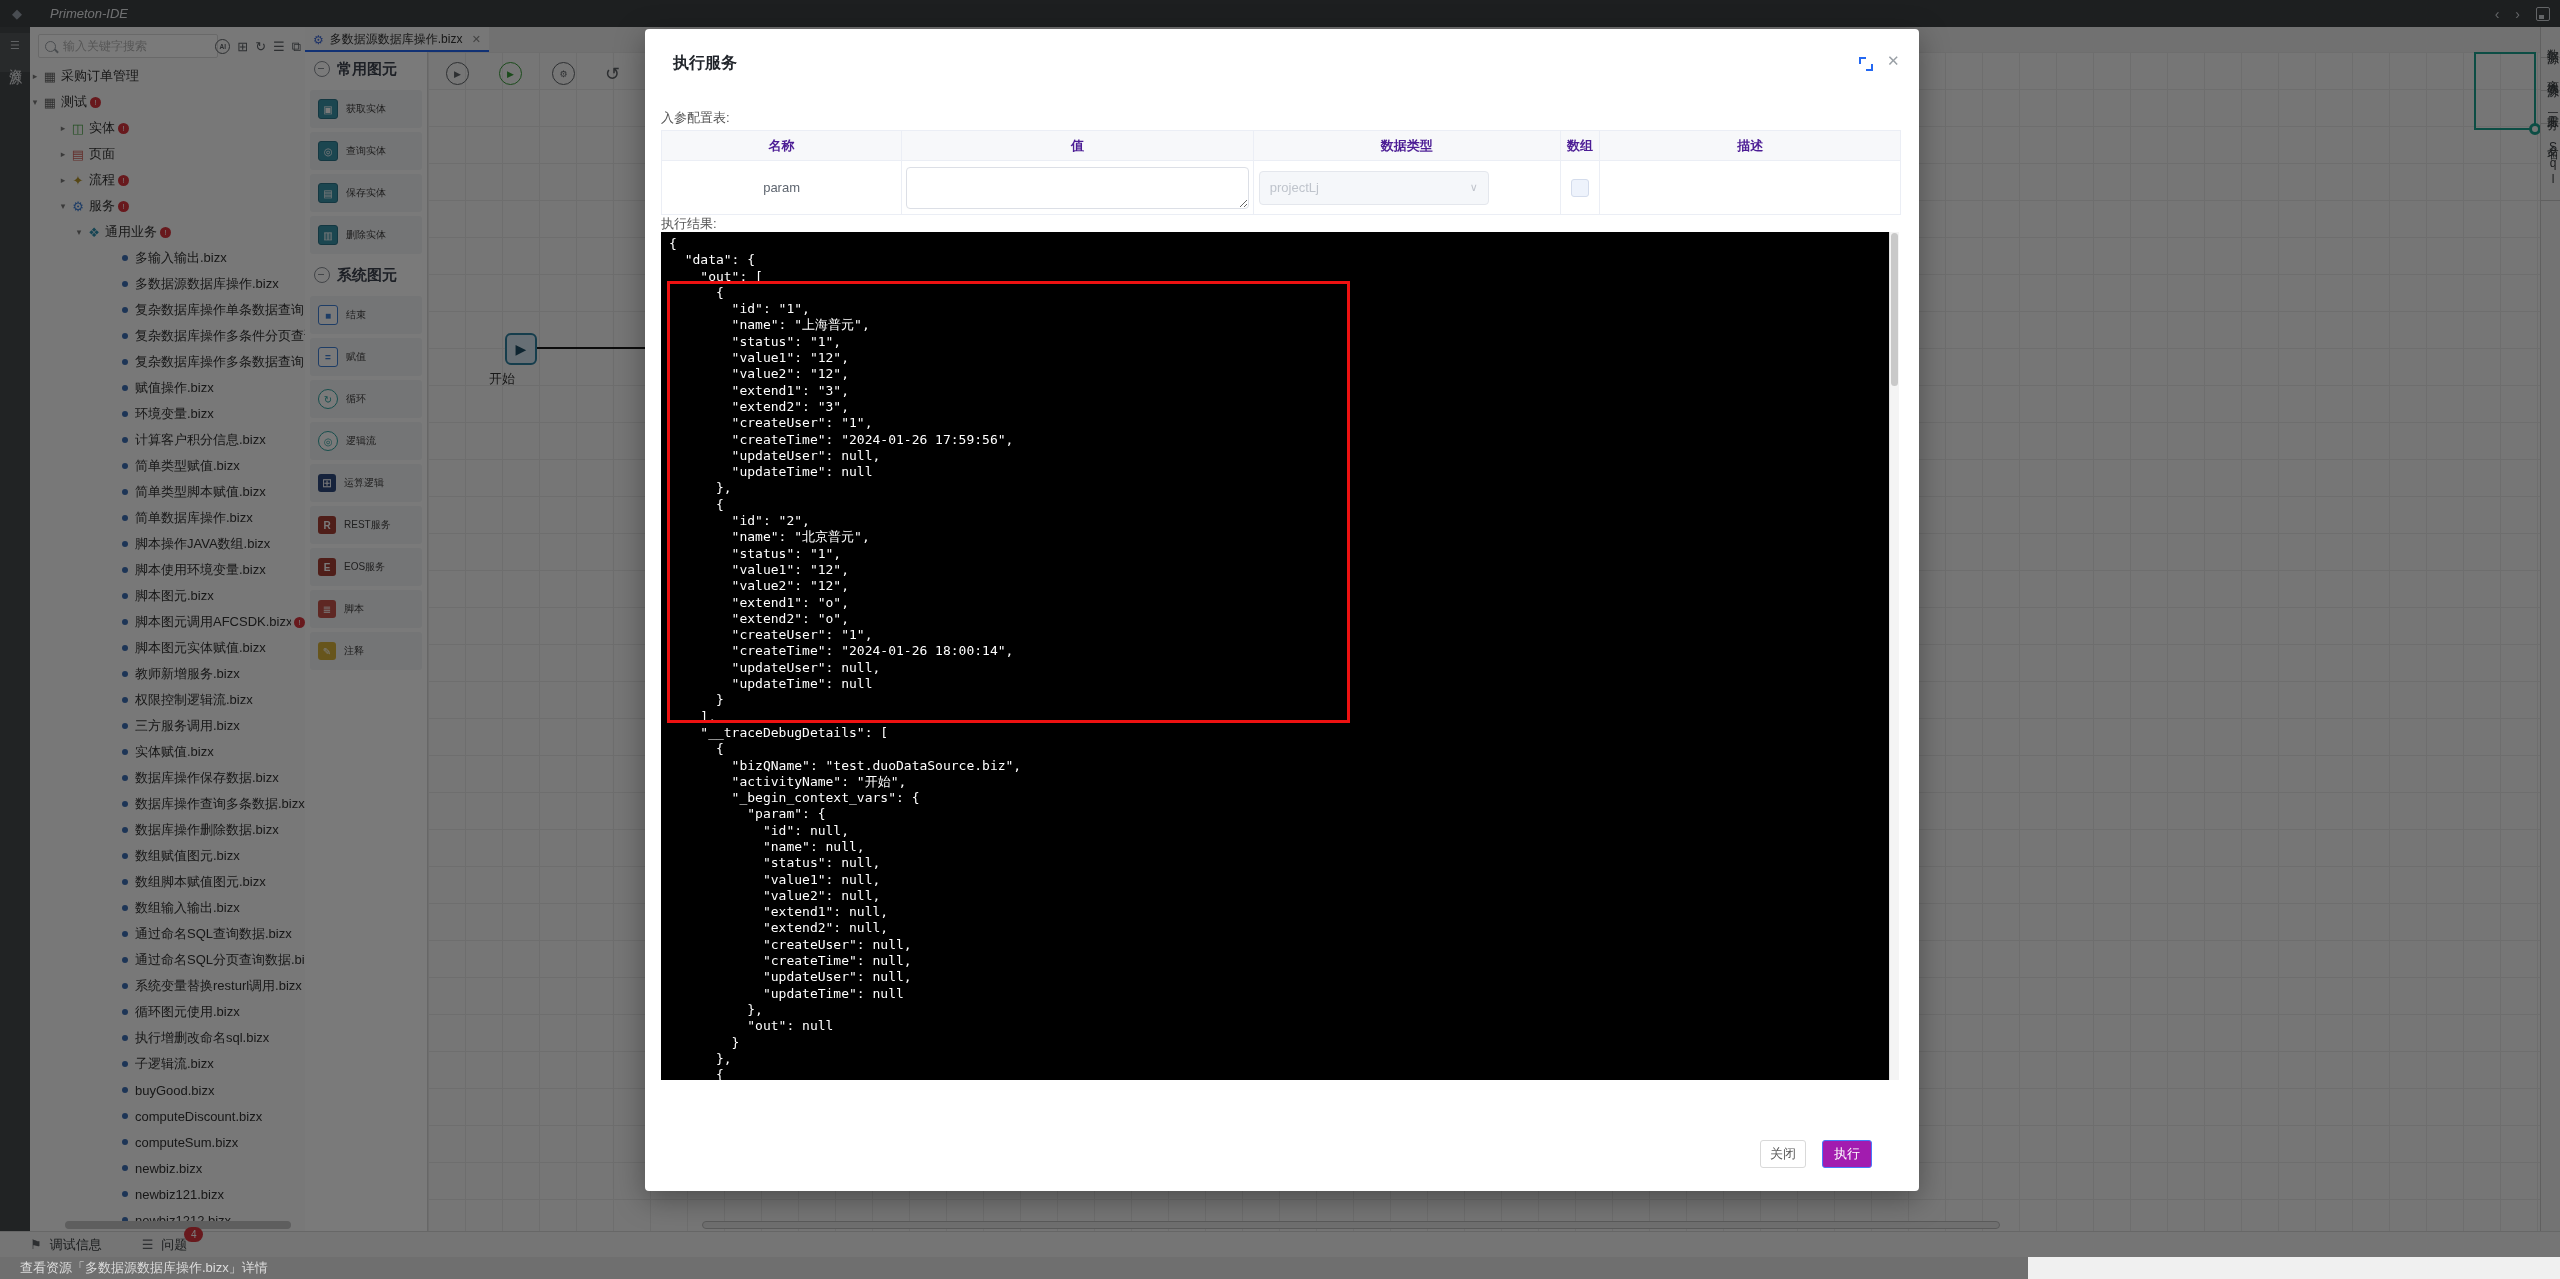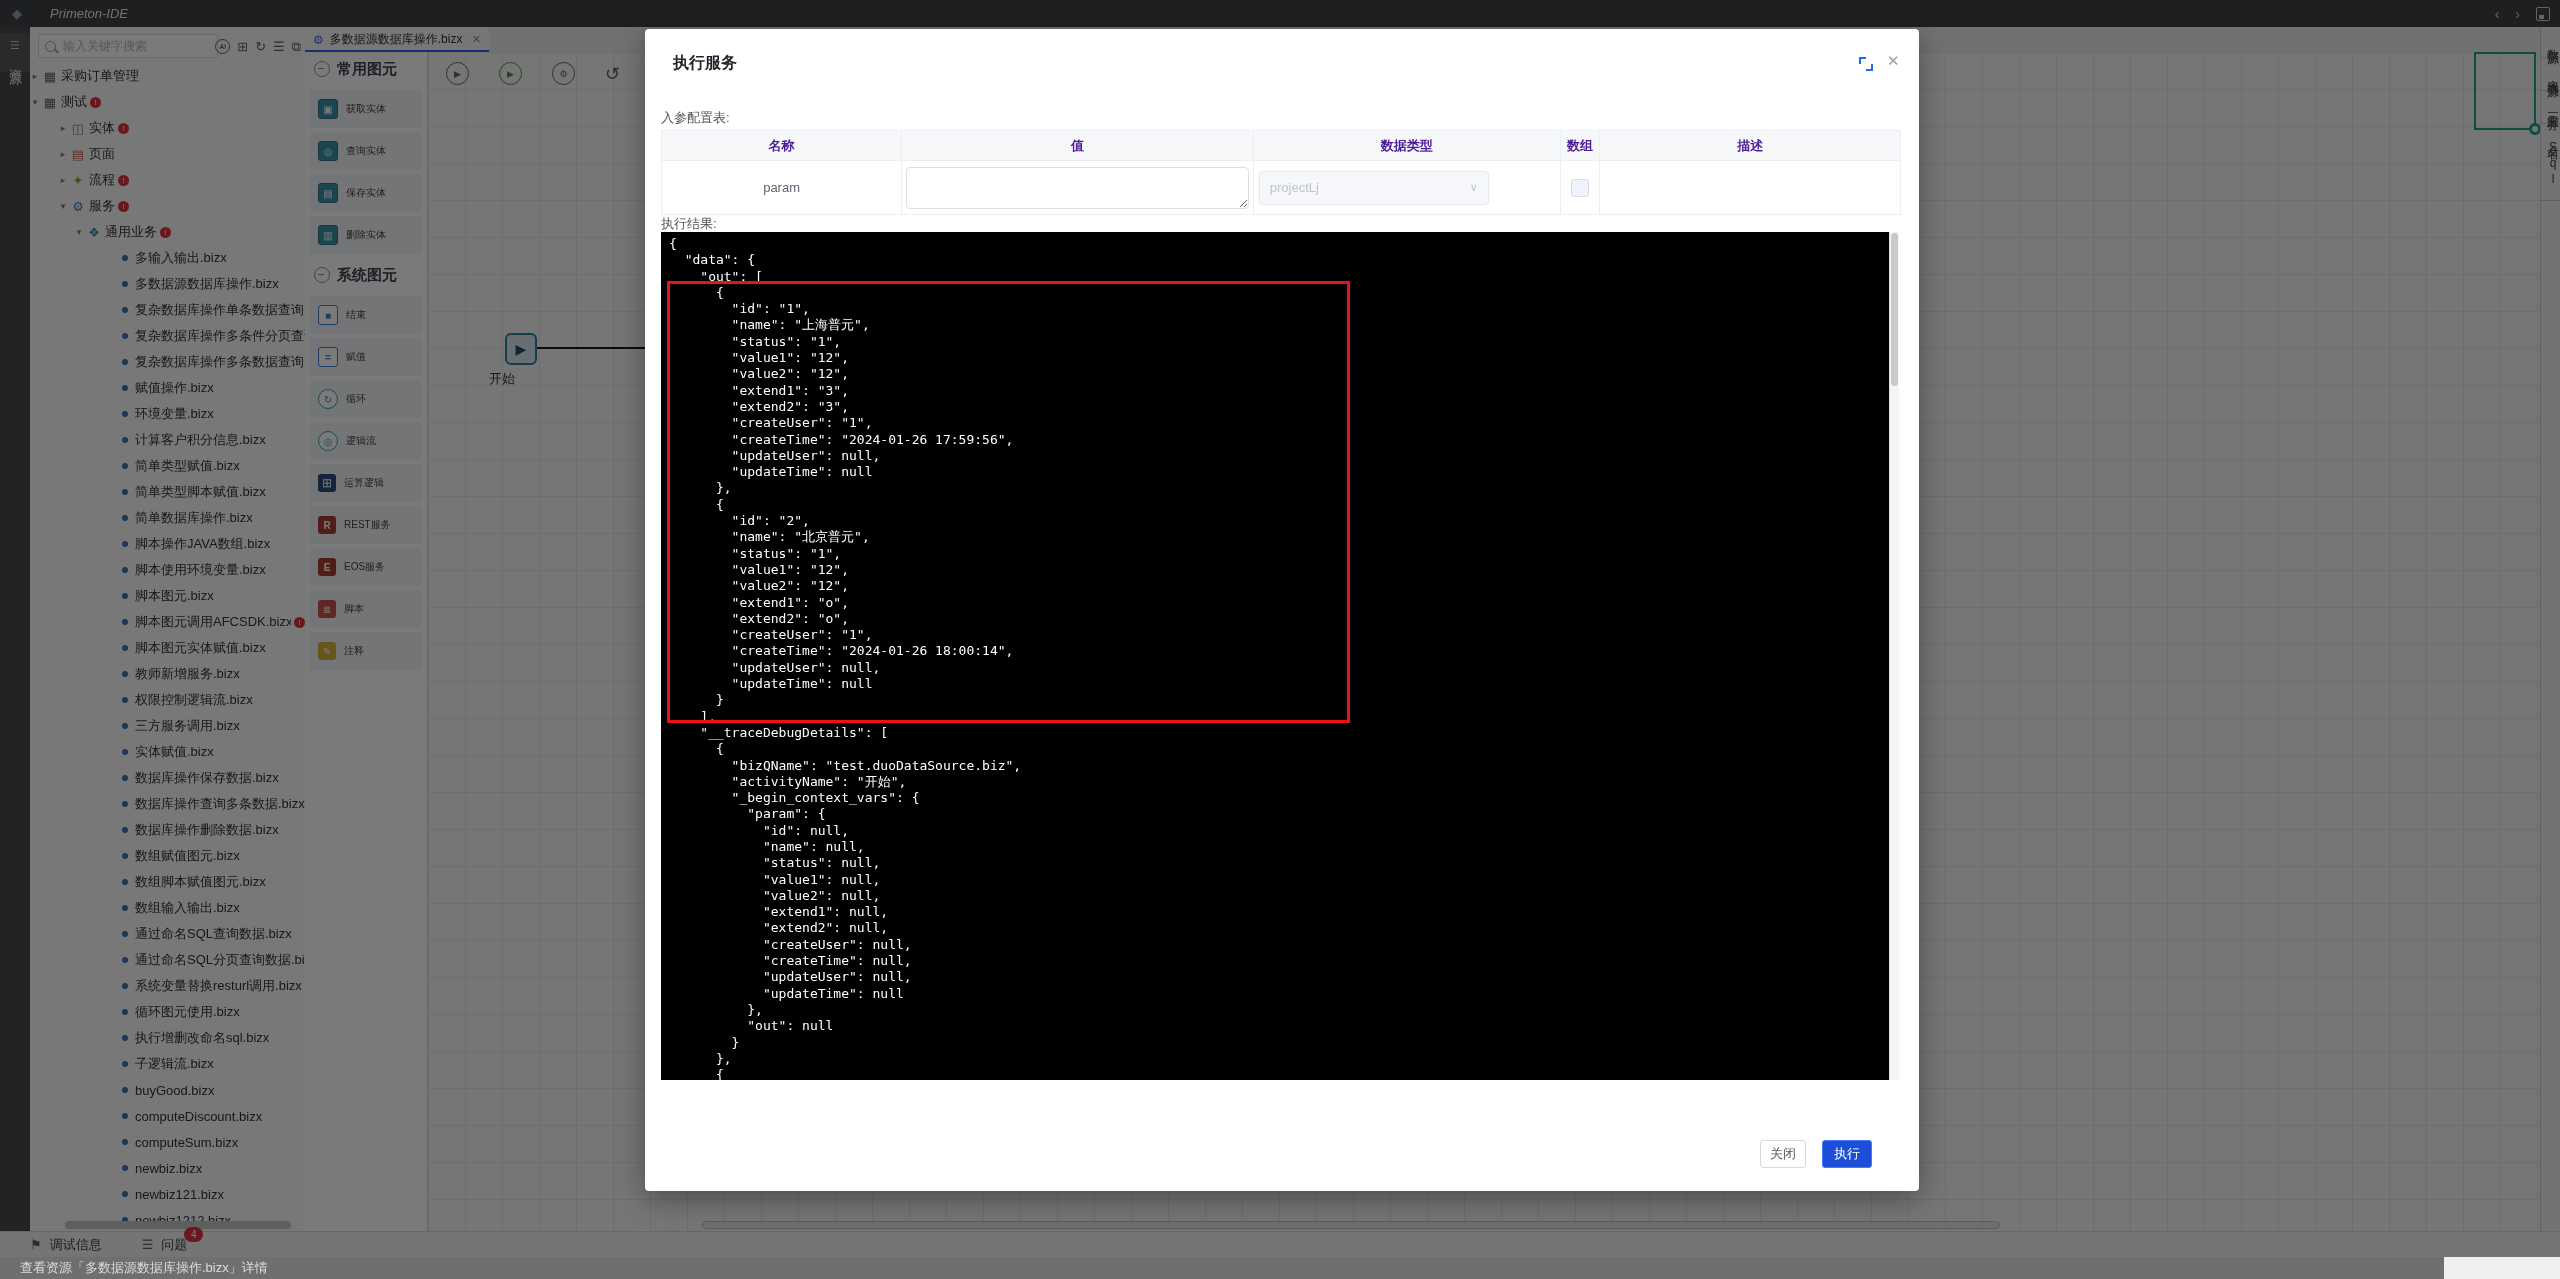--- a/index.html
+++ b/index.html
@@ -92,21 +92,21 @@
 
   
   .right-rail{left:2540px;top:27px;width:20px;height:1204px;background:#f1f1f1;border-left:1px solid #c9c9c9;box-sizing:border-box;}
   .r-tab{writing-mode:vertical-rl;text-orientation:upright;font-size:12px;color:#3c4043;padding:12px 0;width:20px;text-align:center;border-bottom:1px solid #c9c9c9;letter-spacing:2px;box-sizing:border-box;}
 
   
   .bottom-panel{left:0;top:1231px;width:2560px;height:26px;background:#f4f4f4;border-top:1px solid #d8d8d8;display:flex;align-items:center;gap:40px;padding-left:30px;box-sizing:border-box;color:#3c4043;font-size:13px;}
   .bp-item{display:flex;align-items:center;gap:8px;position:relative;}
   .bp-ico{font-size:13px;color:#5f6368;}
   .count-badge{position:absolute;right:-16px;top:-9px;min-width:15px;height:15px;border-radius:8px;background:#d9363e;color:#fff;font-size:10px;line-height:15px;text-align:center;padding:0 2px;}
-  .statusbar{left:0;top:1257px;width:2444px;height:22px;background:#6f6f6f;color:#dcdcdc;font-size:13px;display:flex;align-items:center;padding-left:20px;box-sizing:border-box;}
+  .statusbar{left:0;top:1257px;width:2028px;height:22px;background:#6f6f6f;color:#dcdcdc;font-size:13px;display:flex;align-items:center;padding-left:20px;box-sizing:border-box;}
 
   
   .overlay{left:0;top:0;width:2560px;height:1257px;background:rgba(0,0,0,0.52);z-index:40;}
   .modal{left:645px;top:29px;width:1274px;height:1162px;background:#fff;border-radius:4px;z-index:50;box-shadow:0 8px 30px rgba(0,0,0,0.35);}
   .m-title{position:absolute;left:28px;top:24px;font-size:16px;font-weight:600;color:#1f2329;}
   .fs-icon{position:absolute;left:1214px;top:28px;width:14px;height:14px;color:#2468f2;}
   .fs-icon::before{content:"";position:absolute;left:0;top:0;width:5px;height:5px;border-left:2px solid currentColor;border-top:2px solid currentColor;}
   .fs-icon::after{content:"";position:absolute;right:0;bottom:0;width:5px;height:5px;border-right:2px solid currentColor;border-bottom:2px solid currentColor;}
   .m-close{position:absolute;left:1242px;top:24px;font-size:15px;color:#9aa0a6;line-height:1;}
   .m-label{position:absolute;left:16px;font-size:13px;color:#555;}
@@ -127,21 +127,21 @@
   .term-wrap{position:absolute;left:16px;top:203px;width:1238px;height:848px;}
   .terminal{position:absolute;left:0;top:0;width:1228px;height:848px;background:#000;overflow:hidden;}
   .term-lines{padding:4px 0 0 8px;}
   .tline{white-space:pre;font-family:"DejaVu Sans Mono",monospace;font-size:13px;line-height:16.3px;color:#fff;}
   .red-box{position:absolute;left:6px;top:49px;width:683px;height:442px;border:3px solid #ee1111;box-sizing:border-box;pointer-events:none;}
   .term-scroll{position:absolute;right:0;top:0;width:10px;height:848px;background:#f4f4f4;border-left:1px solid #e0e0e0;box-sizing:border-box;}
   .term-thumb{position:absolute;left:1px;top:1px;width:7px;height:153px;background:#c9c9c9;border-radius:4px;}
 
   .btn{position:absolute;height:28px;border-radius:3px;font-size:13px;display:flex;align-items:center;justify-content:center;box-sizing:border-box;}
   .btn-close{right:113px;bottom:23px;width:46px;background:#fff;border:1px solid #d9d9d9;color:#595959;}
-  .btn-run{right:47px;bottom:23px;width:50px;background:#1d4ed8;border:1px solid #477bfb;color:#fff;}
+  .btn-run{right:47px;bottom:23px;width:50px;background:#a21caf;border:1px solid #477bfb;color:#fff;}
 </style>
 </head>
 <body>
 
 <div class="app">
 
   <div class="abs titlebar">
     <span class="logo">◆</span>
     <span class="apptitle">Primeton-IDE</span>
     <div class="win-controls">

